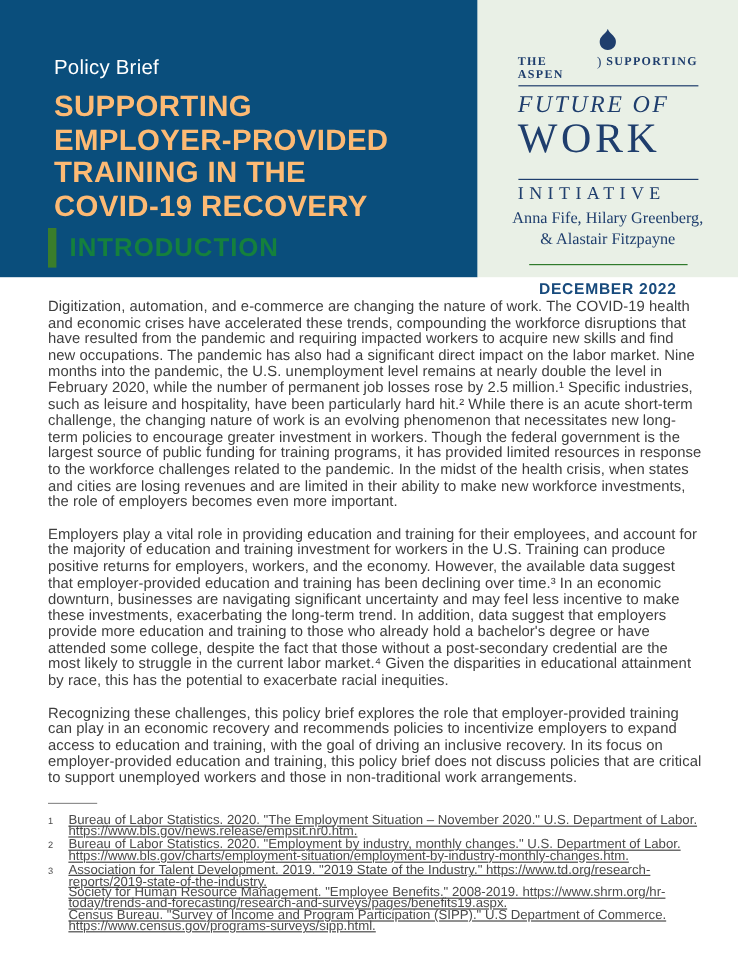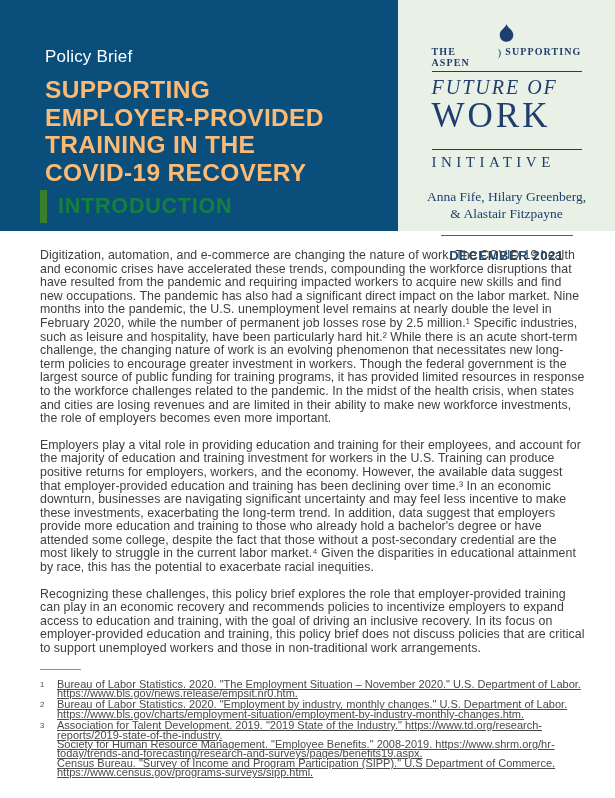--- a/index.html
+++ b/index.html
@@ -54,21 +54,21 @@
     font-family: "Liberation Serif", "DejaVu Serif", serif;
     font-size: 35px; letter-spacing: 3px; line-height: 34px; color: #1F3E6D;
     padding-bottom: 16px; border-bottom: 1.5px solid #1F3E6D;
   }
   .logo-initiative {
     font-family: "Liberation Serif", "DejaVu Serif", serif;
     font-size: 15px; letter-spacing: 4.5px; margin-top: 4px; color: #1F3E6D;
   }
 
   .authors {
-    margin-top: 17px; text-align: center;
+    margin-top: 2px; text-align: center;
     font-family: "Liberation Serif", "DejaVu Serif", serif;
     font-size: 13.5px; line-height: 17px; color: #1F3E6D;
   }
   .authors-rule { width: 132px; border-top: 1.5px solid #2F7A2B; margin-top: 13px; }
   .pub-date {
     margin-top: 12px; font-size: 13px; font-weight: 700;
     letter-spacing: 0.6px; color: #174A7C;
   }
 
   
@@ -125,21 +125,21 @@
           <span>SUPPORTING</span>
       </div>
       <div class="logo-future">FUTURE OF</div>
       <div class="logo-work">WORK</div>
       <div class="logo-initiative">INITIATIVE</div>
     </div>
 
     <div class="authors" style="white-space: pre-line;">Anna Fife, Hilary Greenberg,
 &amp; Alastair Fitzpayne</div>
     <div class="authors-rule"></div>
-    <div class="pub-date">DECEMBER 2021</div>
+    <div class="pub-date">DECEMBER 2022</div>
   </div>
 </div>
 
 <div class="main">
   <div class="section-heading">
     <div class="heading-bar"></div>
     <div class="heading-text">INTRODUCTION</div>
   </div>
 
   <div class="body-copy">

